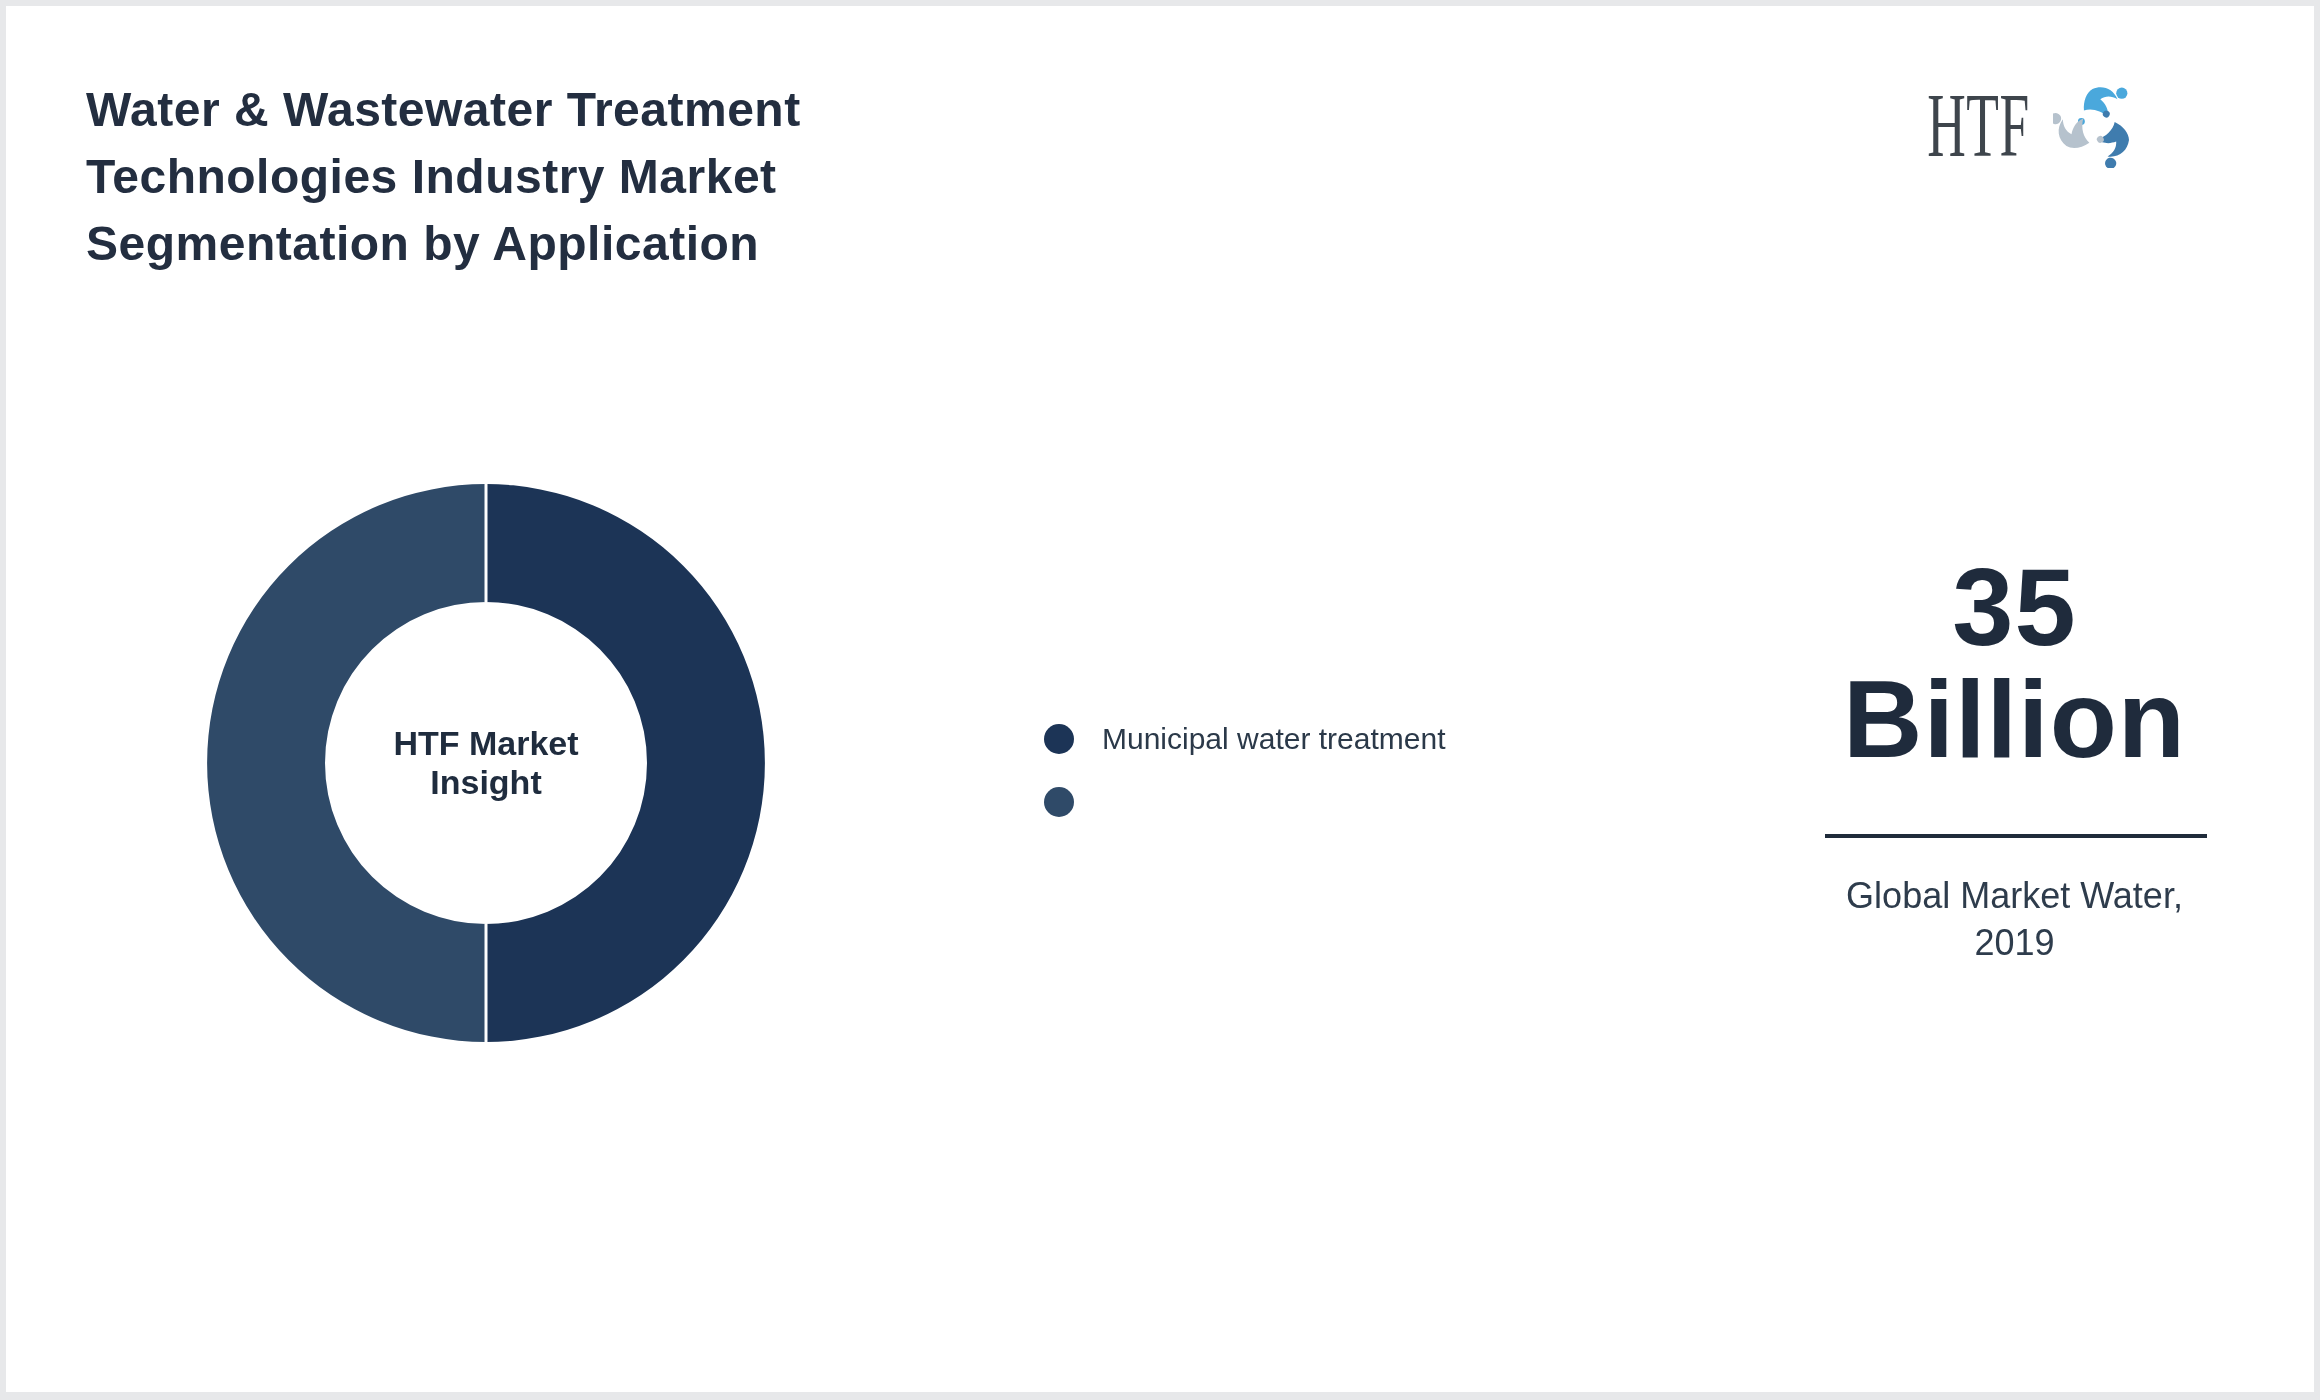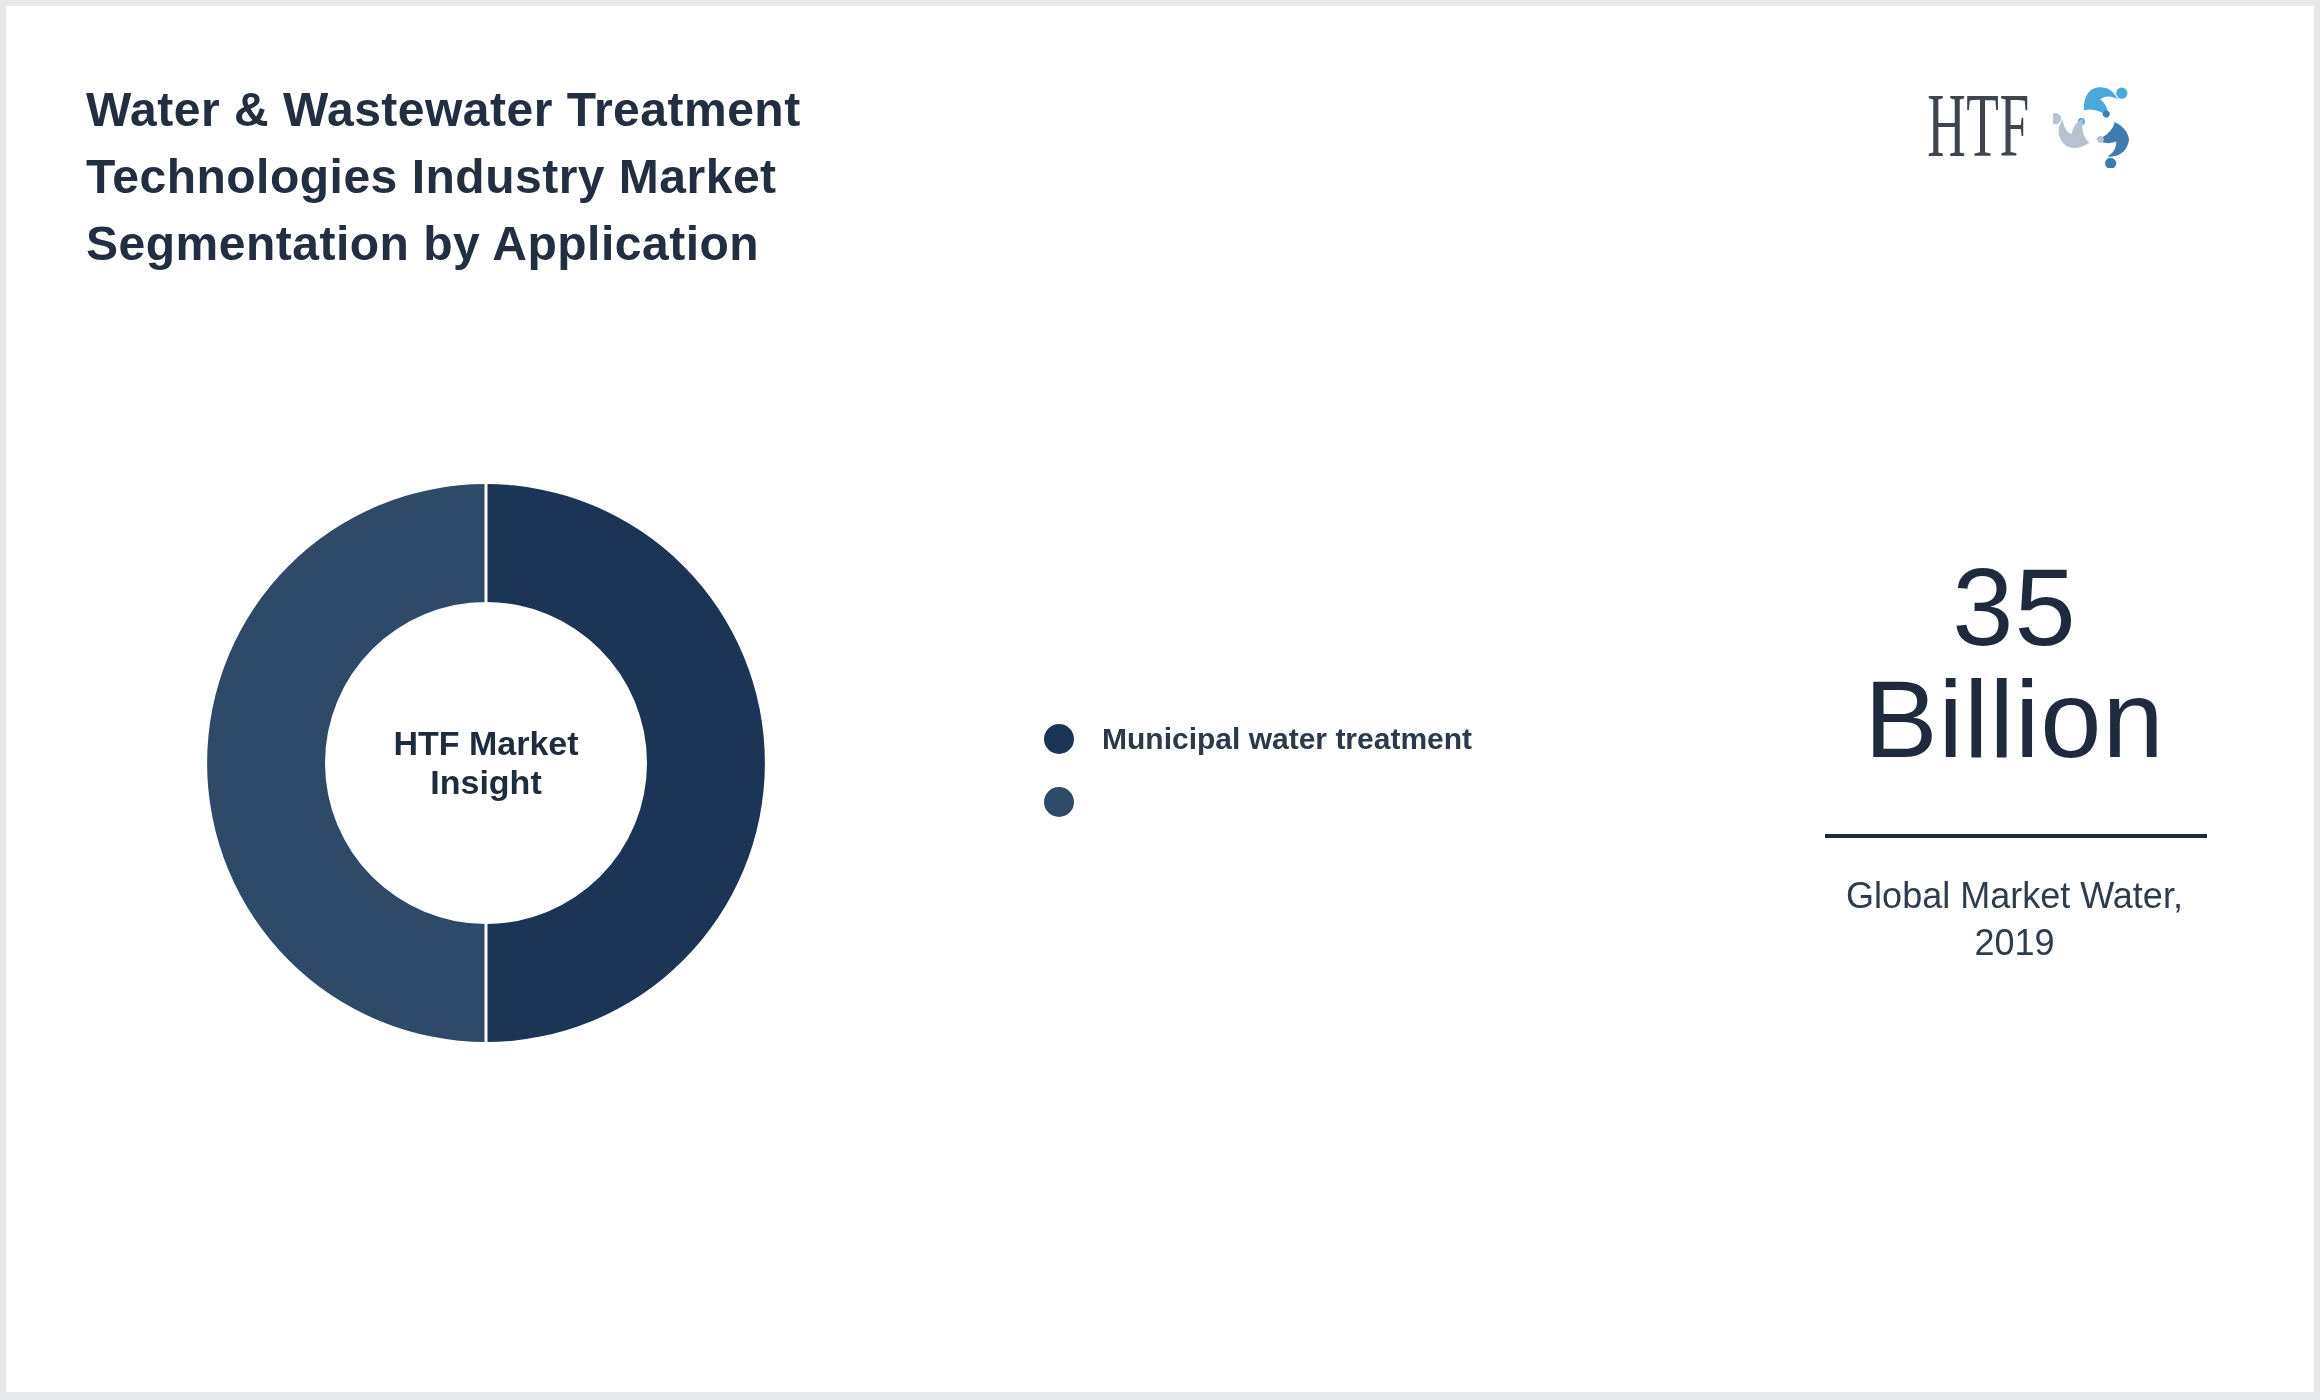--- a/index.html
+++ b/index.html
@@ -26,21 +26,21 @@
 
   
   .donut-wrap{position:absolute;left:206px;top:483px;width:560px;height:560px;}
   .donut-center{
     position:absolute;left:366px;top:703px;width:240px;height:120px;
     display:flex;align-items:center;justify-content:center;text-align:center;
     font-size:34px;font-weight:bold;line-height:1.16;color:#1f2c3e;
   }
 
   
-  .legend{position:absolute;left:1044px;top:722px;font-weight:bold;}
+  .legend{position:absolute;left:1044px;top:722px;}
   .legend-row{display:flex;align-items:center;height:34px;margin-bottom:29px;}
   .legend-swatch{width:30px;height:30px;flex:0 0 30px;}
   .legend-label{margin-left:28px;font-size:30px;color:#2b3949;white-space:nowrap;}
 
   
   .panel{
     position:absolute;left:1715px;top:6px;width:599px;height:1386px;
     background:#ffffff;
   }
   .logo{position:absolute;left:0;top:76px;width:599px;text-align:center;}
@@ -54,21 +54,21 @@
   }
   .logo-icon{width:86px;height:86px;margin-left:-14px;}
   .logo-sub{
     margin-top:-6px;
     font-family:"Liberation Serif", serif;
     font-size:23px;color:#43444b;letter-spacing:0.5px;
   }
 
   .stat{
     position:absolute;left:0;top:545px;width:599px;
-    text-align:center;font-weight:normal;
+    text-align:center;font-weight:bold;
     font-size:110px;line-height:112px;color:#1f2b3c;letter-spacing:1px;
   }
   .stat span{display:block;}
   .stat-divider{
     position:absolute;left:110px;top:828px;width:382px;height:4px;
     background:#1f2b3a;
   }
   .stat-caption{
     position:absolute;left:0;top:866px;width:599px;
     text-align:center;font-size:36px;line-height:47px;color:#2e3c4c;

